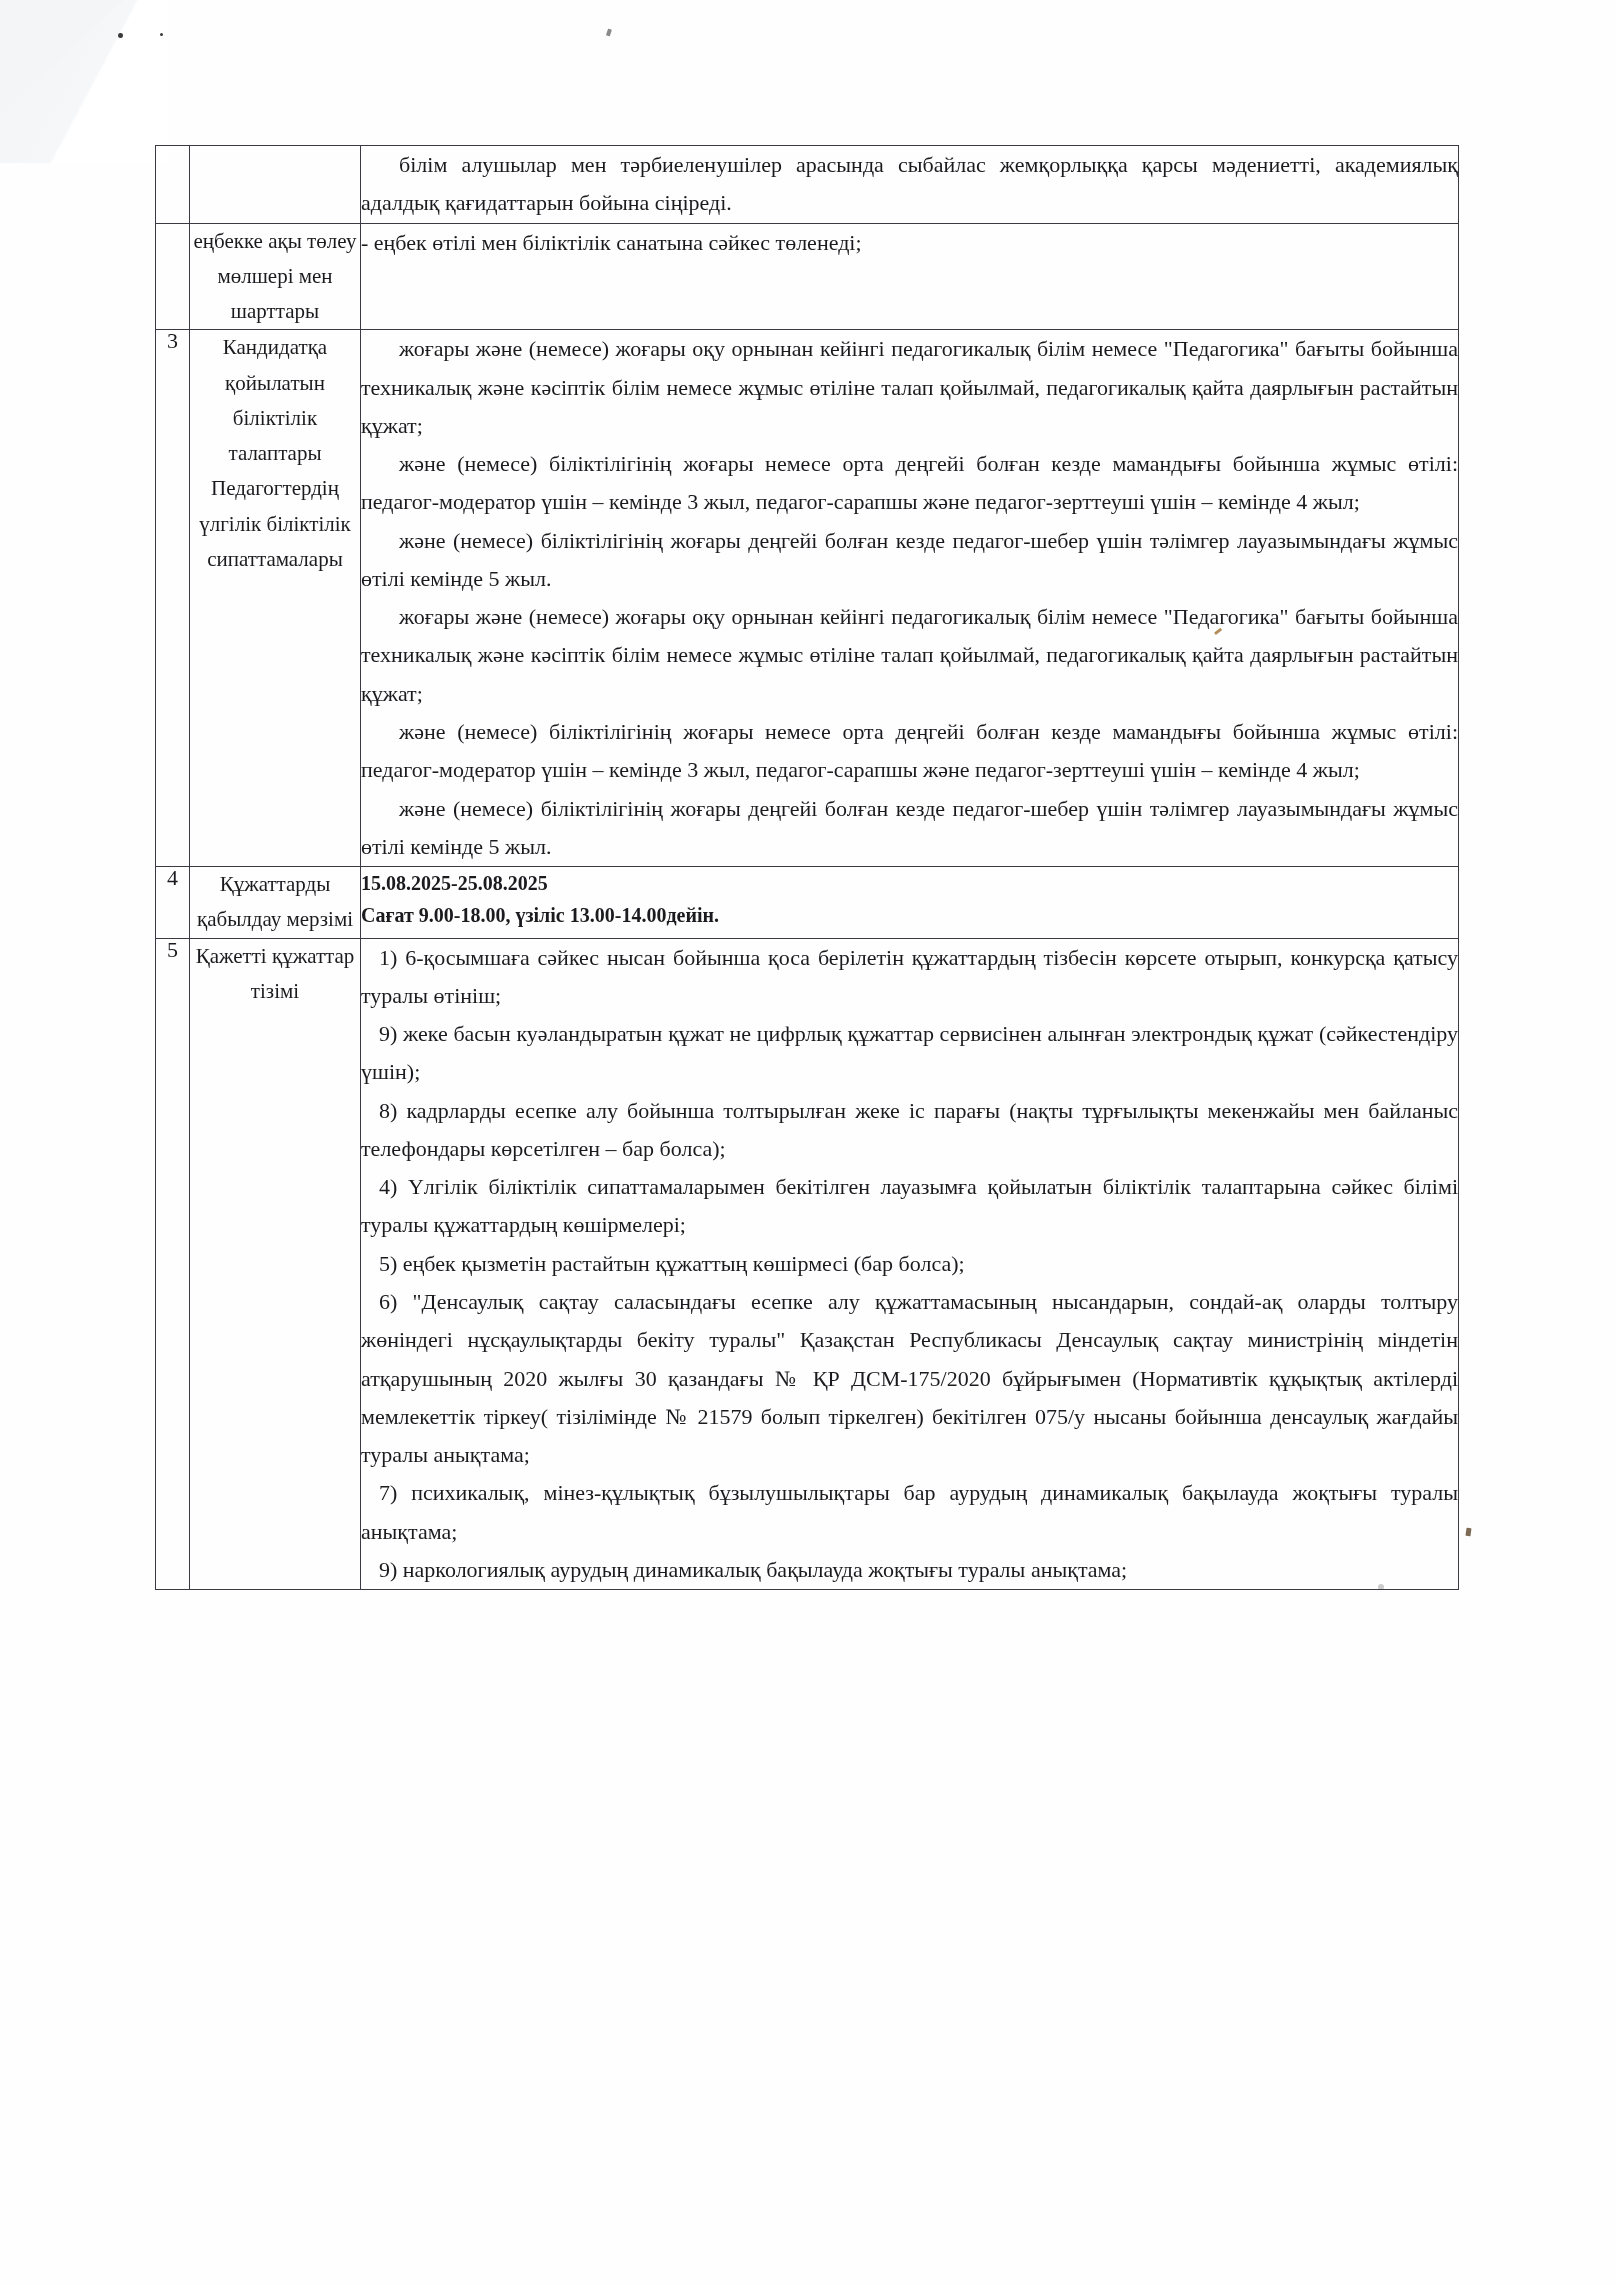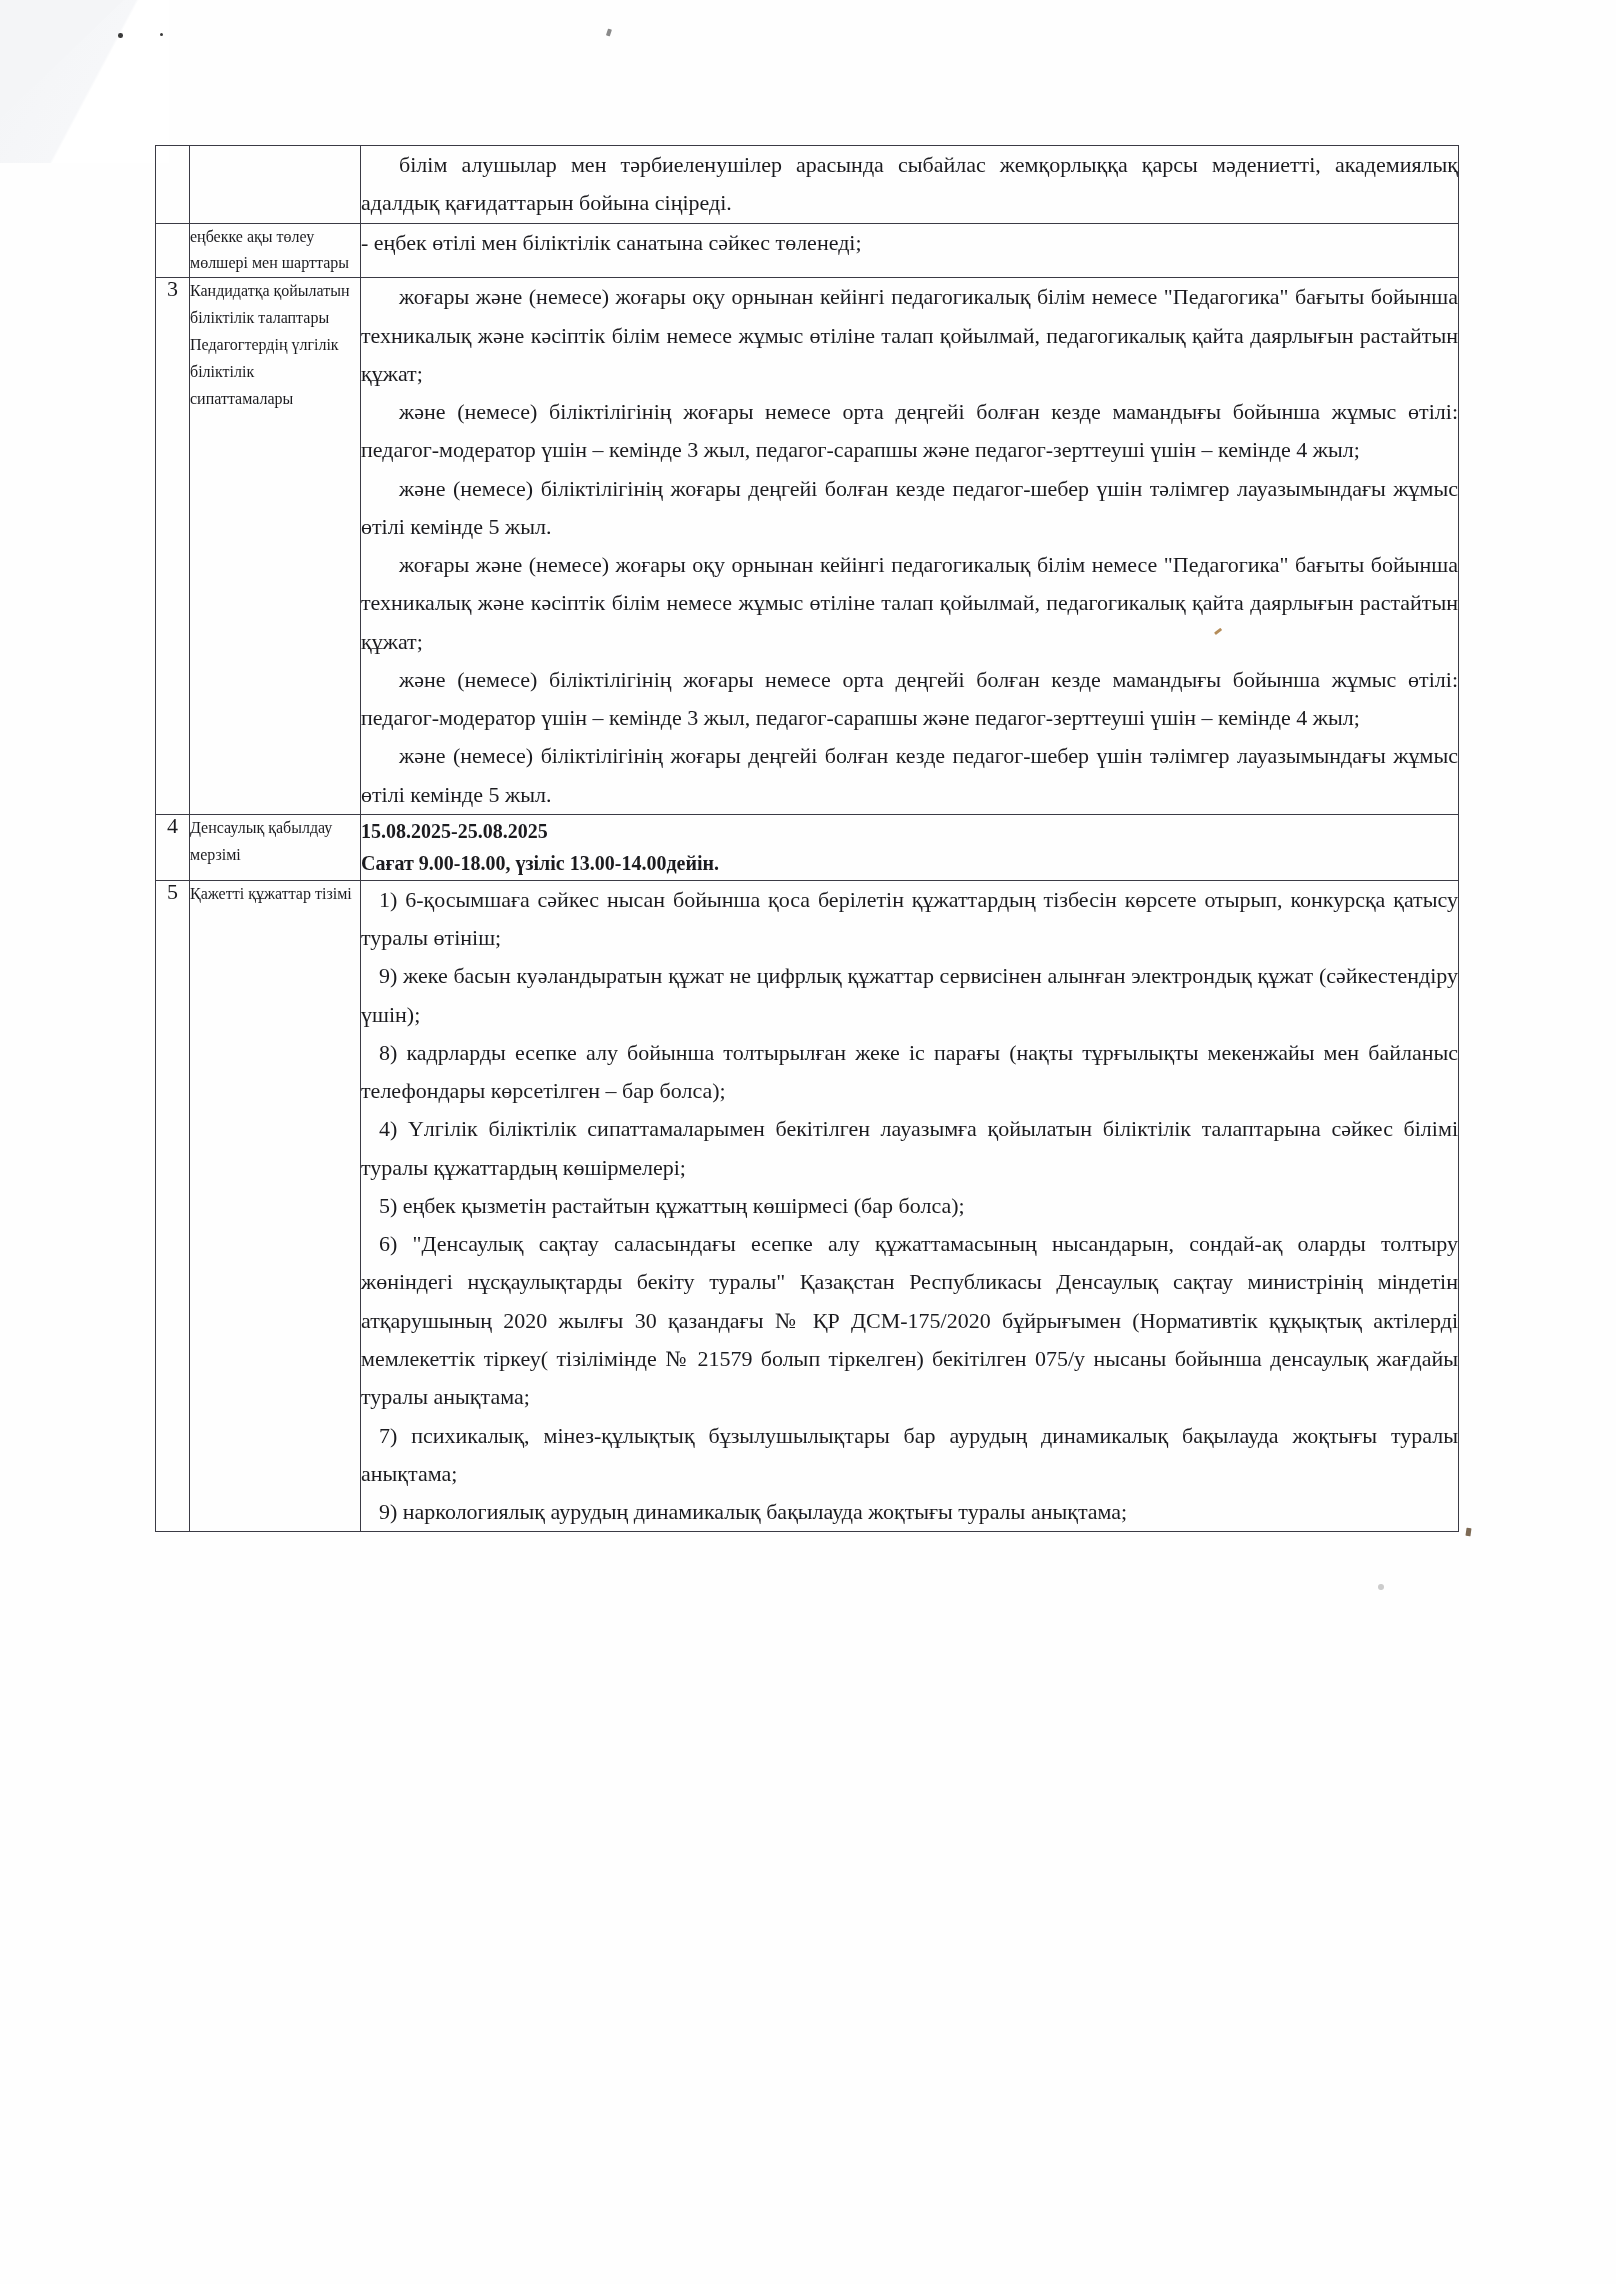--- a/index.html
+++ b/index.html
@@ -70,24 +70,25 @@
   col.c-body  { width: 1098px; }
 
   .num {
     font-size: 22px;
     line-height: 1.0;
     text-align: center;
     padding: 8.5px 0 0 0;
     font-family: "Liberation Serif", serif;
   }
   .label {
-    font-size: 16px;
+    font-size: 21px;
     line-height: 1.68;
     padding: 7.2px 3.9px 9px 6.5px;
     word-spacing: 0px;
+    text-align: center;
   }
   .body {
     font-size: 22px;
     line-height: 1.74;
     padding: 6.5px 14.3px 10.4px 10.4px;
     text-align: justify;
     text-justify: inter-word;
     hyphens: none;
   }
   .body p {
@@ -177,21 +178,21 @@
           <p class="ind">және (немесе) біліктілігінің жоғары немесе орта деңгейі болған кезде мамандығы бойынша жұмыс өтілі: педагог-модератор үшін – кемінде 3 жыл, педагог-сарапшы және педагог-зерттеуші үшін – кемінде 4 жыл;</p>
           <p class="ind">және (немесе) біліктілігінің жоғары деңгейі болған кезде педагог-шебер үшін тәлімгер лауазымындағы жұмыс өтілі кемінде 5 жыл.</p>
         </td>
       </tr>
 
       <tr>
         <td class="num">
           <span>4</span>
         </td>
         <td class="label">
-          <span>Денсаулық қабылдау мерзімі</span>
+          <span>Құжаттарды қабылдау мерзімі</span>
         </td>
         <td class="body">
           <p class="b-line">15.08.2025-25.08.2025</p>
           <p class="b-line">Сағат 9.00-18.00, үзіліс 13.00-14.00дейін.</p>
         </td>
       </tr>
 
       <tr>
         <td class="num">
           <span>5</span>

